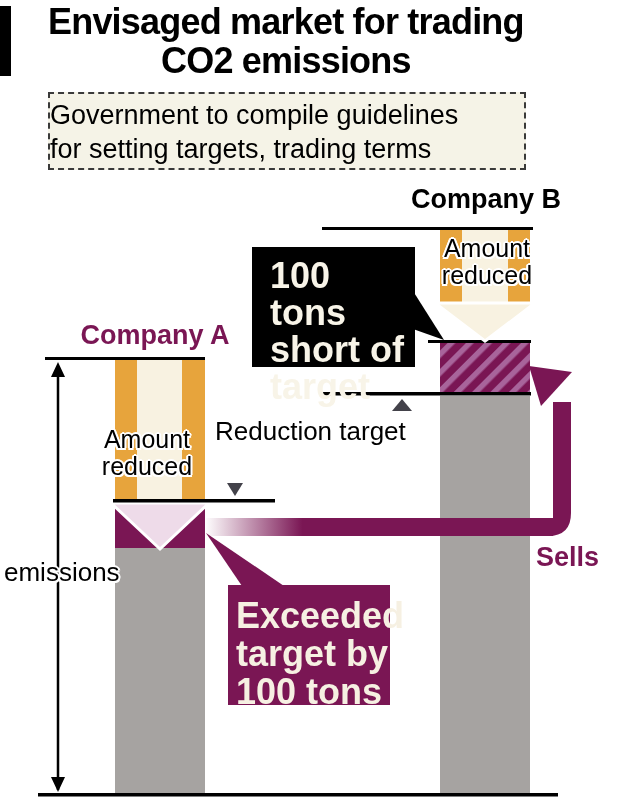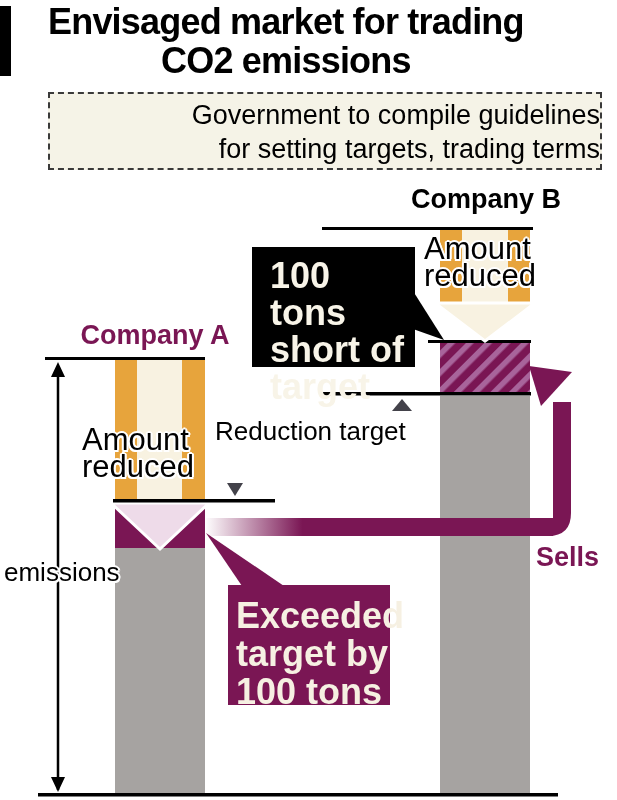--- a/index.html
+++ b/index.html
@@ -14,28 +14,28 @@
     font-family:"Liberation Sans", sans-serif;color:#000;
   }
   .abs{position:absolute;}
   #deco-svg{position:absolute;left:0;top:0;z-index:1;pointer-events:none;}
   .txt{position:absolute;z-index:5;text-align:center;}
   .halo{text-shadow:2px 0 0 #fff,-2px 0 0 #fff,0 2px 0 #fff,0 -2px 0 #fff,
         1.5px 1.5px 0 #fff,-1.5px 1.5px 0 #fff,1.5px -1.5px 0 #fff,-1.5px -1.5px 0 #fff;}
   #title-bar{left:0;top:6px;width:11px;height:70px;background:var(--black);z-index:6;}
   #title{left:48px;top:2px;font-size:36px;font-weight:bold;line-height:39px;letter-spacing:-0.8px;}
   #note-box{
-    left:48px;top:92px;width:554px;height:78px;border:2px dashed #3a3a3a;
-    background:var(--note_bg);text-align:right;font-size:27px;line-height:34px;
+    left:48px;top:92px;width:478px;height:78px;border:2px dashed #3a3a3a;
+    background:var(--note_bg);text-align:left;font-size:27px;line-height:34px;
     padding-top:4px;z-index:4;
   }
   .company-label{font-size:27px;font-weight:bold;text-align:center;}
   #company-a-label{left:40px;top:320px;width:230px;color:var(--magenta);}
   #company-b-label{left:370px;top:184px;width:232px;color:var(--black);}
-  .amount-label{font-size:31px;line-height:27px;text-align:left;}
+  .amount-label{font-size:25px;line-height:27px;text-align:center;}
   #amount-a{left:82px;top:426px;width:130px;}
   #amount-b{left:424px;top:235px;width:126px;}
   #reduction-target{left:215px;top:414px;font-size:26px;line-height:35px;}
   #original-emissions{left:4px;top:556px;font-size:26px;line-height:33px;}
   #sells{left:536px;top:542px;font-size:27px;font-weight:bold;color:var(--magenta);}
   .callout{z-index:4;font-size:36px;font-weight:bold;line-height:38px;}
   #short-box{left:252px;top:247px;width:163px;height:120px;background:var(--black);
     color:#f8f4e8;padding:10px 0 0 18px;line-height:37px;}
   #exceeded-box{left:228px;top:585px;width:162px;height:120px;background:var(--magenta);
     color:#f6f0e2;padding:12px 0 0 8px;}

